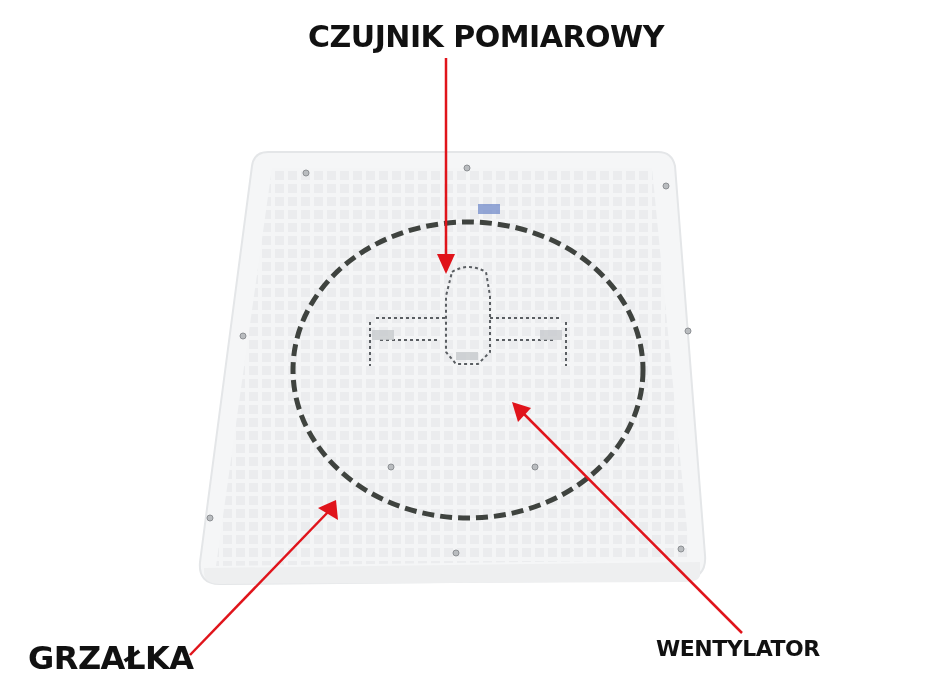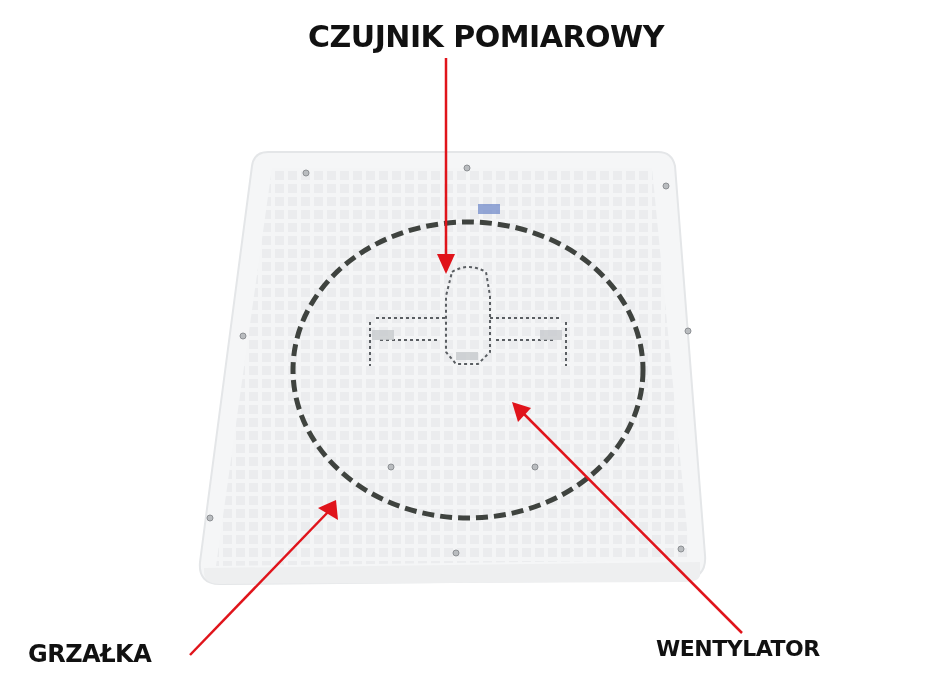--- a/index.html
+++ b/index.html
@@ -1,21 +1,21 @@
 <!DOCTYPE html>
 <html><head>
   <meta charset="utf-8">
   <style>
     html, body { margin: 0; padding: 0; background: #ffffff; }
     body { width: 933px; height: 700px; position: relative; overflow: hidden;
            font-family: "DejaVu Sans", sans-serif; }
     .label { position: absolute; color: #111111; font-weight: bold; font-family: "DejaVu Sans", sans-serif;
              letter-spacing: -0.5px; white-space: nowrap; line-height: 1; text-align: right; }
     #lbl-sensor { left: 308px; top: 22px; font-size: 30px; }
-    #lbl-heater { left: 28px; top: 642px; font-size: 24px; }
+    #lbl-heater { left: 28px; top: 642px; font-size: 32px; }
     #lbl-fan { left: 656px; top: 638px; font-size: 22px; }
     svg.scene { position: absolute; left: 0; top: 0; }
   </style>
 </head>
 <body>
 
 <svg class="scene" width="933" height="700" viewBox="0 0 933 700">
   <defs>
     <pattern id="grid" width="13" height="13" patternUnits="userSpaceOnUse">
       <rect width="13" height="13" fill="#f3f4f5"></rect>

